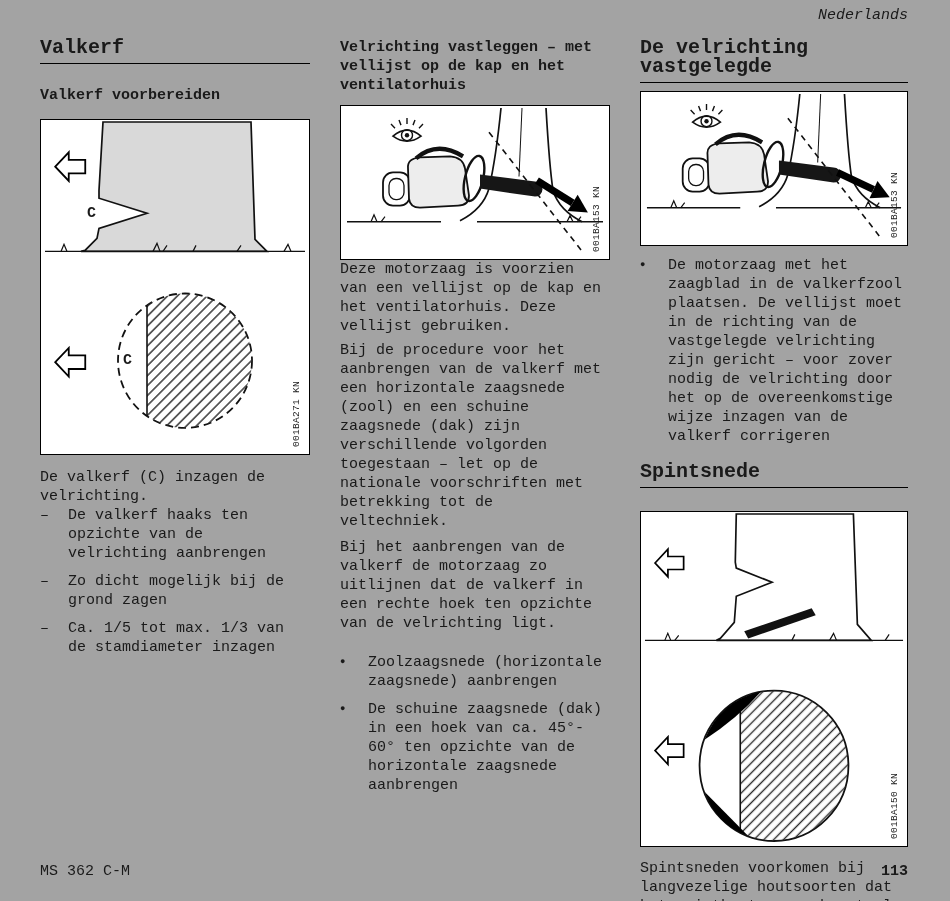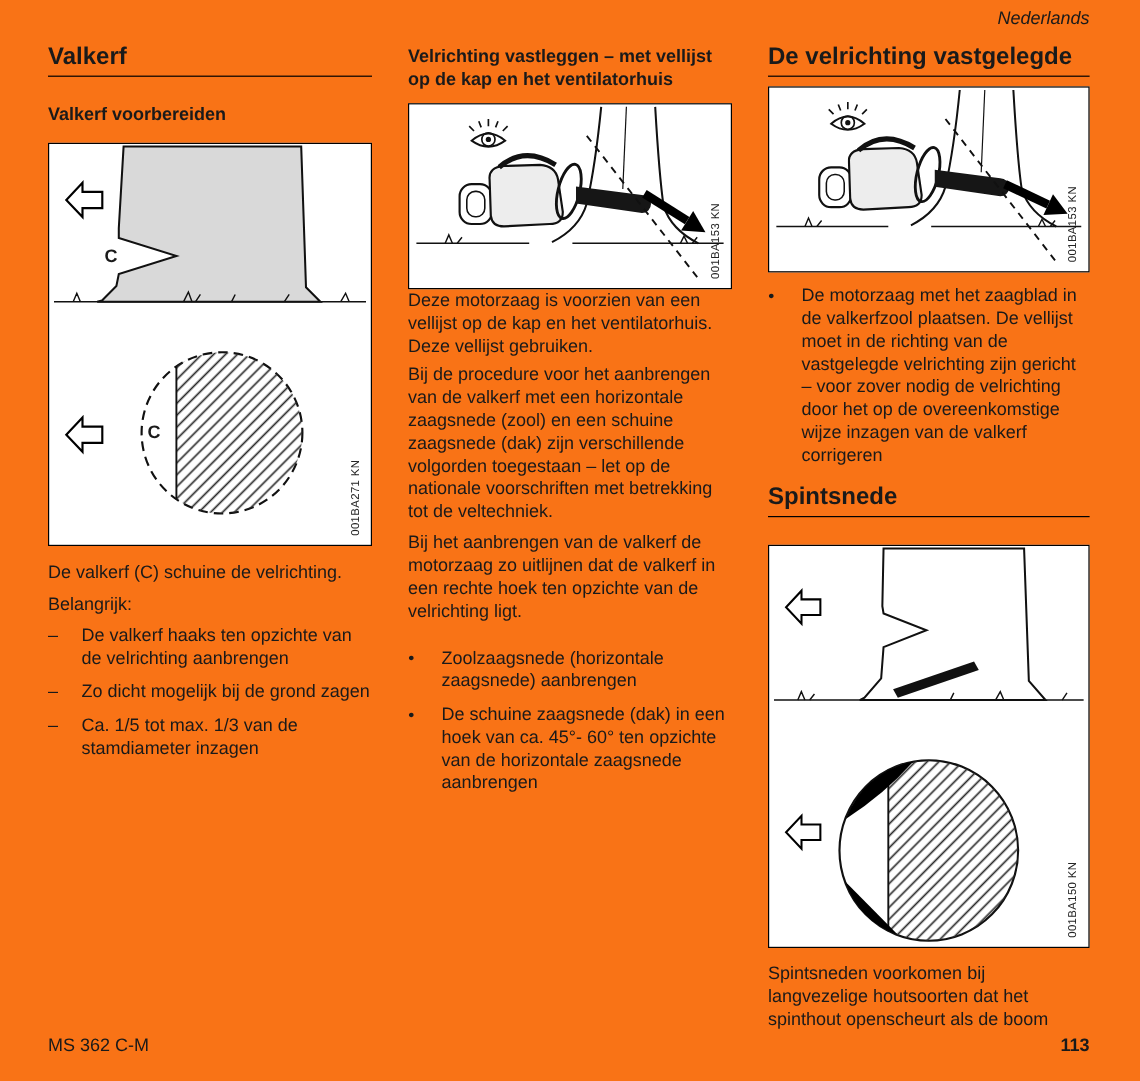--- a/index.html
+++ b/index.html
@@ -1,19 +1,19 @@
 <!DOCTYPE html>
 <html><head>
 <meta charset="utf-8">
 <style>
   * { margin:0; padding:0; box-sizing:border-box; }
   html,body { background:#fff; }
   .page {
-    position:relative; width:950px; height:901px; background:#f97316;
-    font-family:Liberation Sans, sans-serif;
+    position:relative; width:950px; height:901px; background:#a3a3a3;
+    font-family:Liberation Mono, monospace;
     font-size:15px; line-height:19px; color:#1a1a1a; overflow:hidden;
   }
   .lang { position:absolute; top:6px; right:42px; font-style:italic; }
   .col { position:absolute; top:38px; }
   #col1 { left:40px; width:270px; }
   #col2 { left:340px; width:270px; }
   #col3 { left:640px; width:268px; }
   .h-ruled { font-size:20px; font-weight:bold; border-bottom:1.5px solid #000; padding-bottom:6px; }
   .h-sub { font-size:15px; font-weight:bold; }
   .figure { position:relative; border:1.3px solid #000; background:#fff; width:100%; }
@@ -70,22 +70,21 @@
 
         <g transform="translate(12,225) scale(0.75)">
           <path d="M3,22 L21,3 L21,13 L43,13 L43,31 L21,31 L21,41 Z" fill="#fff" stroke="#000" stroke-width="2.4"></path>
         </g>
       </svg>
       <span class="fig-label" style="left:46px; top:84px;">C</span>
       <span class="fig-label" style="left:82px; top:231px;">C</span>
       <span class="fig-caption">001BA271 KN</span>
     </div>
 
-    <p style="margin-top:13px;">De valkerf (C) schuine de velrichting.</p>
-    <p style="margin-top:7px; margin-bottom:7px;">Belangrijk:</p>
+    <p style="margin-top:13px;">De valkerf (C) inzagen de velrichting.</p>
 
     <ul class="bullets">
       <li class="bullet">
         <span class="marker">–</span>
         <span>De valkerf haaks ten opzichte van de velrichting aanbrengen</span>
       </li>
       <li class="bullet">
         <span class="marker">–</span>
         <span>Zo dicht mogelijk bij de grond zagen</span>
       </li>

